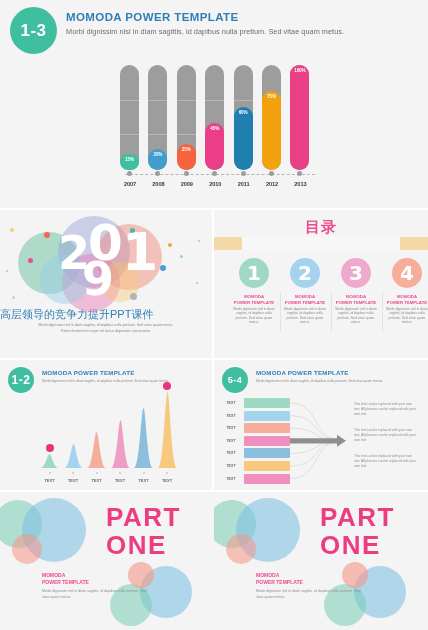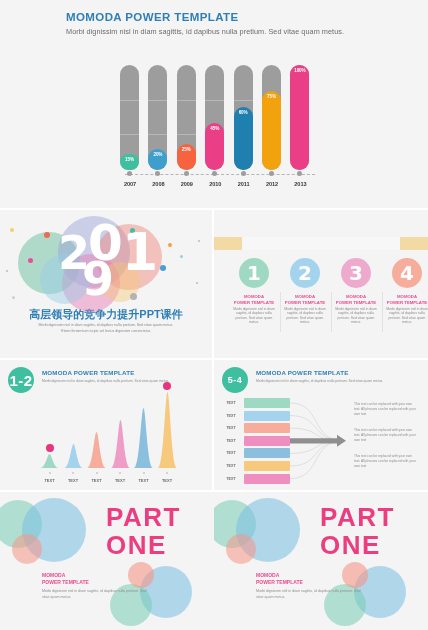--- a/index.html
+++ b/index.html
@@ -56,22 +56,22 @@
   }
 
   
   #cover{left:0;top:210px;width:212px;height:148px;}
   .cov-circle{position:absolute;border-radius:50%;}
   .cov-num{
     position:absolute;color:#ffffff;font-weight:bold;
     font-family:"DejaVu Sans",sans-serif;
   }
   .cov-title{
-    position:absolute;left:0;right:0;top:97px;text-align:center;
-    color:#2f7fb5;font-size:11px;font-weight:bold;letter-spacing:0px;
+    position:absolute;left:0;right:0;top:97px;
+    color:#2f7fb5;font-size:11px;font-weight:normal;letter-spacing:0px;
   }
   .cov-line{
     position:absolute;left:0;right:0;text-align:center;
     color:#8a8a8a;font-size:3.6px;
   }
   .dotdec{position:absolute;border-radius:50%;}
 
   
   #contents{left:214px;top:210px;width:214px;height:148px;}
   .cont-cn{
@@ -99,21 +99,21 @@
     color:#eb4a8e;font-size:4.3px;font-weight:bold;line-height:5.6px;
   }
   .cbody{
     position:absolute;top:97px;width:46px;text-align:center;
     color:#8f8f8f;font-size:3.4px;line-height:4.4px;
   }
   .cdiv{position:absolute;top:82px;width:1px;height:40px;background:#e2e2e2;}
 
   
   #bells{left:0;top:360px;width:212px;height:130px;}
-  #bells .badge{left:8px;top:7px;width:26px;height:26px;font-size:15px;}
+  #bells .badge{left:8px;top:7px;width:26px;height:26px;font-size:12px;}
   .mini-title{
     position:absolute;color:#2f7fb5;font-size:6.2px;font-weight:bold;letter-spacing:.2px;
   }
   .mini-sub{
     position:absolute;color:#8f8f8f;font-size:3.4px;white-space:nowrap;
   }
   .bell-dot{position:absolute;border-radius:50%;}
   .blabel{
     position:absolute;color:#6f6f6f;font-size:4px;font-weight:bold;
     width:20px;text-align:center;
@@ -148,20 +148,21 @@
   .part-body{
     position:absolute;color:#8f8f8f;font-size:3.6px;line-height:5.5px;width:105px;
   }
 </style>
 </head>
 <body>
 
 <div class="page">
 
   <div class="panel" id="hero">
+    <div class="badge">1-3</div>
     <div class="hero-title">MOMODA POWER TEMPLATE</div>
     <div class="hero-sub">Morbi dignissim nisl in diam sagittis, id dapibus nulla pretium. Sed vitae quam metus.</div>
 
     <div id="capsules">
         <div class="cap" style="left: 2px; height: 105px; background: rgb(157, 157, 157);">
           <div class="tick" style="bottom: 34.65px;"></div>
           <div class="tick" style="bottom: 69.3px;"></div>
           <div class="fill" style="height: 16px; background: rgb(63, 191, 160);">
             <span>15%</span>
           </div>
@@ -252,20 +253,21 @@
       <div class="dotdec" style="left: 12px; top: 86px; width: 3px; height: 3px; background: rgb(207, 207, 207);"></div>
       <div class="cov-num" style="left: 58px; top: 20px; font-size: 46px; line-height: 46px;">2</div>
       <div class="cov-num" style="left: 88px; top: 8px; font-size: 50px; line-height: 50px;">0</div>
       <div class="cov-num" style="left: 82px; top: 46px; font-size: 46px; line-height: 46px;">9</div>
       <div class="cov-num" style="left: 122px; top: 16px; font-size: 52px; line-height: 52px;">1</div>
     </div>
 
   <div class="panel" id="contents">
     <div class="cont-band"></div>
     <div class="cont-band-white"></div>
+    <div class="cont-cn">目录</div>
   <div class="cnum" style="left: 25px; background: rgb(159, 217, 196);">1</div>
       <div class="chead" style="left: 15px;">
         <div>MOMODA</div>
         <div>POWER TEMPLATE</div>
       </div>
       <div class="cbody" style="left: 17px;">Morbi dignissim nisl in diam sagittis, id dapibus nulla pretium. Sed vitae quam metus.</div>
       <div class="cdiv" style="left: 66px;"></div>
       <div class="cnum" style="left: 76px; background: rgb(164, 211, 237);">2</div>
       <div class="chead" style="left: 66px;">
         <div>MOMODA</div>

